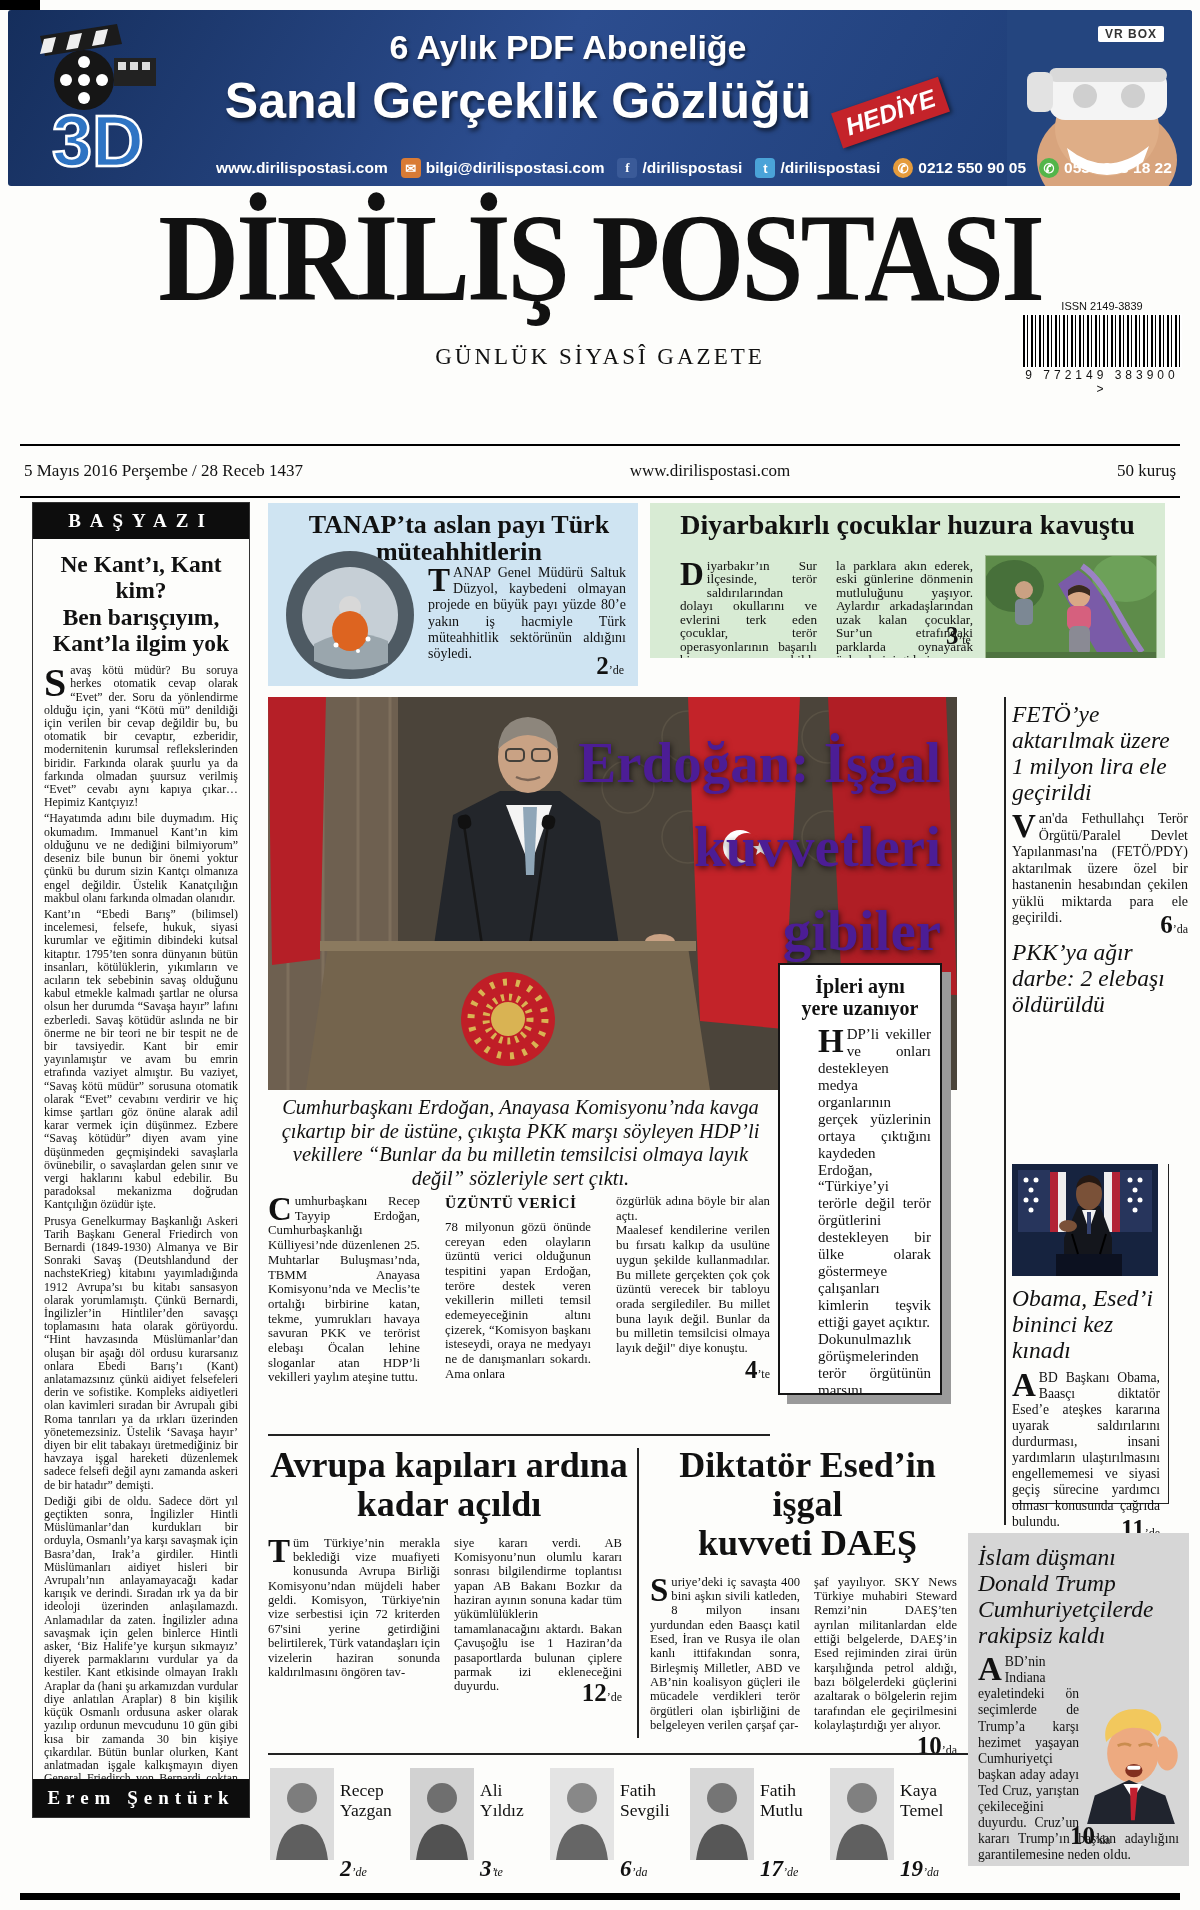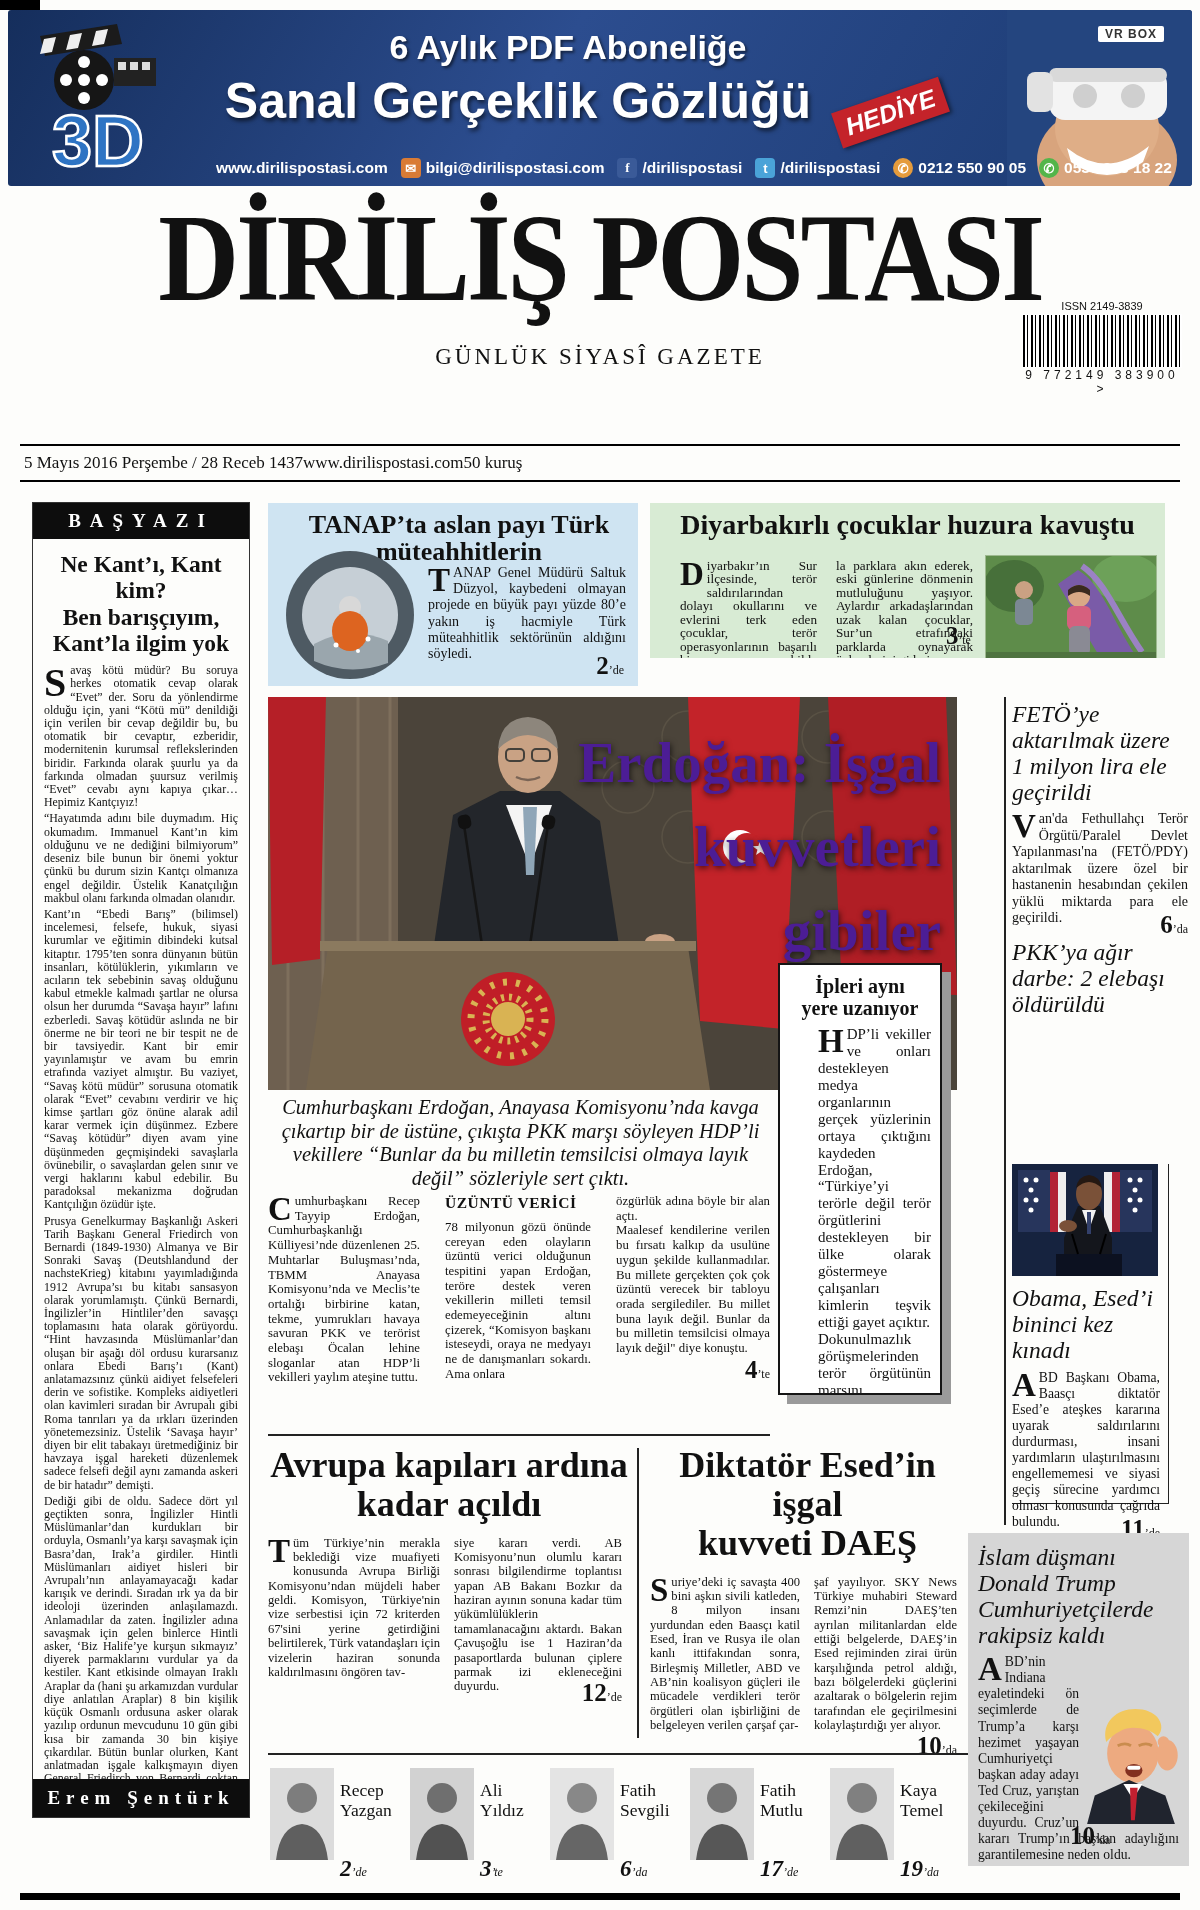--- a/index.html
+++ b/index.html
@@ -25,22 +25,22 @@
   .vrlabel{position:absolute;right:28px;top:16px;background:#fff;color:#333;padding:1px 7px;
         font:bold 12px "Liberation Sans",sans-serif;border-radius:2px;letter-spacing:1px;}
   .corner-strip{left:0;top:0;width:40px;height:10px;background:#000;}
   
   .mast-title{left:0;top:186px;width:1200px;text-align:center;font-weight:bold;font-size:112px;
         letter-spacing:-3px;transform:scaleY(1.12);transform-origin:top;white-space:nowrap;}
   .issn{right:18px;top:300px;width:160px;text-align:center;font:11px "Liberation Sans",sans-serif;}
   .barcode{margin-top:2px;height:52px;background:repeating-linear-gradient(90deg,#000 0 2px,#fff 2px 4px,#000 4px 5px,#fff 5px 8px);border:1px solid #fff;}
   .barcode-digits{font:12px "Liberation Sans",sans-serif;letter-spacing:4px;}
   .mast-sub{left:0;top:344px;width:1200px;text-align:center;font-size:23px;letter-spacing:3px;}
-  .daterow{left:20px;top:444px;width:1160px;height:38px;border-top:2px solid #000;border-bottom:2px solid #000;
-        display:flex;align-items:center;font-size:17px;padding:0 4px;box-sizing:border-box;}
+  .daterow{left:20px;top:444px;width:1160px;height:54px;border-top:2px solid #000;border-bottom:2px solid #000;
+        display:flex;align-items:center;justify-content:space-between;font-size:17px;padding:0 4px;box-sizing:border-box;}
   
   .basyazi{left:32px;top:502px;width:218px;height:1316px;border:1.5px solid #333;box-sizing:border-box;overflow:hidden;}
   .bar-black{background:#0d0d0d;color:#fff;text-align:center;font-weight:bold;}
   .basyazi-bar{height:36px;line-height:36px;font-size:19px;letter-spacing:9px;}
   .basyazi-title{margin:12px 6px 8px;text-align:center;font-weight:bold;font-size:23.5px;line-height:1.12;}
   .basyazi-body{margin:0 11px;font-size:11.9px;line-height:1.11;text-align:justify;}
   .basyazi-body p{margin:0 0 3px;}
   .author-bar{position:absolute;left:-1px;right:-1px;bottom:0;height:38px;line-height:38px;font-size:19px;letter-spacing:6px;}
   .drop::first-letter{float:left;font-size:33px;line-height:.78;font-weight:bold;padding:3px 3px 0 0;}
   .bigdrop::first-letter{float:left;font-size:40px;line-height:.8;font-weight:bold;padding:3px 4px 0 0;}

